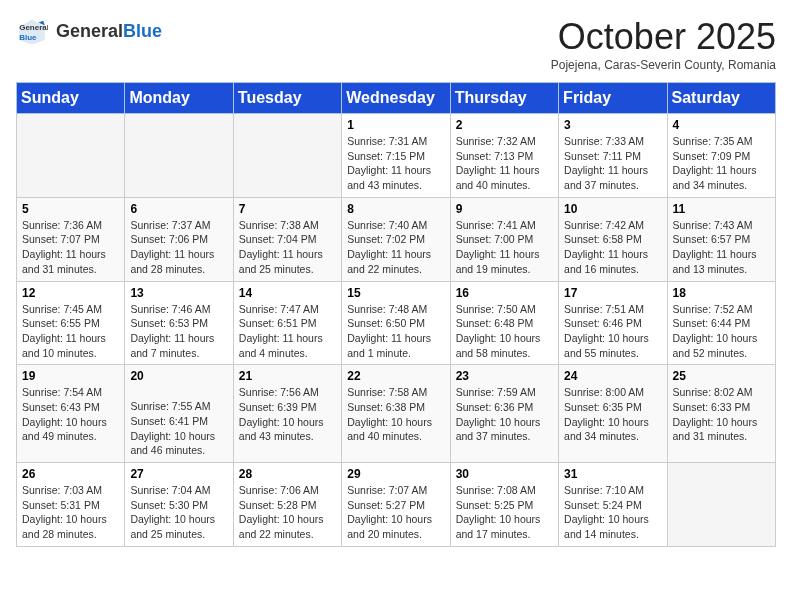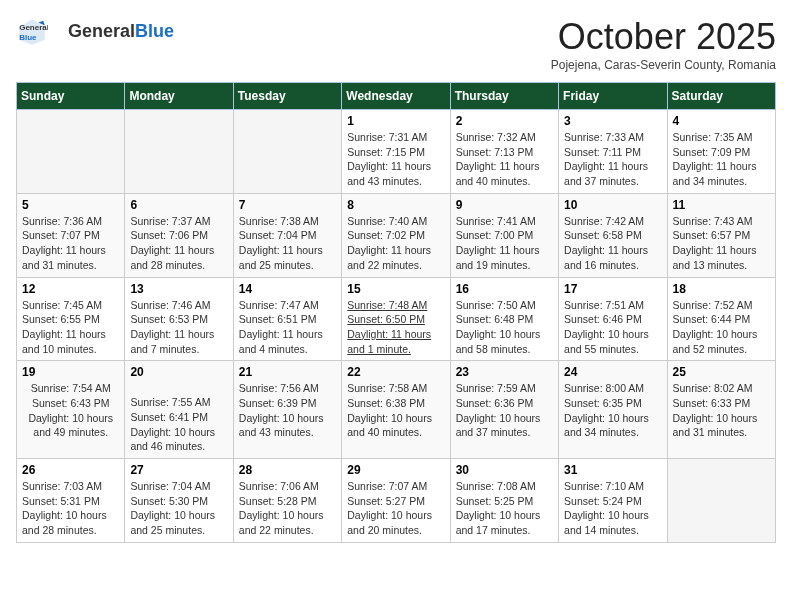--- a/index.html
+++ b/index.html
@@ -12,21 +12,21 @@
     }
     .header {
       display: flex;
       align-items: flex-start;
       justify-content: space-between;
       margin-bottom: 10px;
     }
     .logo {
       display: flex;
       align-items: center;
-      gap: 20px;
+      gap: 8px;
     }
     .logo-text {
       font-size: 18px;
       font-weight: bold;
       line-height: 1.1;
     }
     .logo-general { color: #333; }
     .logo-blue { color: #1a6fc4; }
     .logo-icon {
       width: 32px;
@@ -43,25 +43,25 @@
     .subtitle {
       font-size: 12px;
       color: #444;
     }
     .calendar {
       width: 100%;
       border-collapse: collapse;
       font-size: 11px;
     }
     .calendar th {
-      background: #14532d;
+      background: #1d4ed8;
       color: #fff;
       padding: 6px 4px;
       text-align: left;
-      font-size: 12px;
+      font-size: 16px;
       font-weight: bold;
       border: 1px solid #aac4e0;
     }
     .calendar td {
       border: 1px solid #ccc;
       vertical-align: top;
       padding: 4px 5px;
       width: 107px;
       min-height: 80px;
       background: #fff;
@@ -222,21 +222,21 @@
         </td>
         <td>
           <div class="day-num">14</div>
           <div class="day-info" style="white-space: pre-line;">Sunrise: 7:47 AM
 Sunset: 6:51 PM
 Daylight: 11 hours
 and 4 minutes.</div>
         </td>
         <td>
           <div class="day-num">15</div>
-          <div class="day-info" style="white-space: pre-line; text-decoration: underline;">Sunrise: 7:48 AM
+          <div class="day-info" style="white-space: pre-line;">Sunrise: 7:48 AM
 Sunset: 6:50 PM
 Daylight: 11 hours
 and 1 minute.</div>
         </td>
         <td>
           <div class="day-num">16</div>
           <div class="day-info" style="white-space: pre-line;">Sunrise: 7:50 AM
 Sunset: 6:48 PM
 Daylight: 10 hours
 and 58 minutes.</div>
@@ -252,21 +252,21 @@
           <div class="day-num">18</div>
           <div class="day-info" style="white-space: pre-line;">Sunrise: 7:52 AM
 Sunset: 6:44 PM
 Daylight: 10 hours
 and 52 minutes.</div>
         </td>
       </tr>
       <tr class="row-bg-light">
         <td>
           <div class="day-num">19</div>
-          <div class="day-info" style="white-space: pre-line; text-align: center;">Sunrise: 7:54 AM
+          <div class="day-info" style="white-space: pre-line;">Sunrise: 7:54 AM
 Sunset: 6:43 PM
 Daylight: 10 hours
 and 49 minutes.</div>
         </td>
         <td>
           <div class="day-num">20</div>
           <div class="day-info" style="white-space: pre-line; margin-top: 16px;">Sunrise: 7:55 AM
 Sunset: 6:41 PM
 Daylight: 10 hours
 and 46 minutes.</div>

